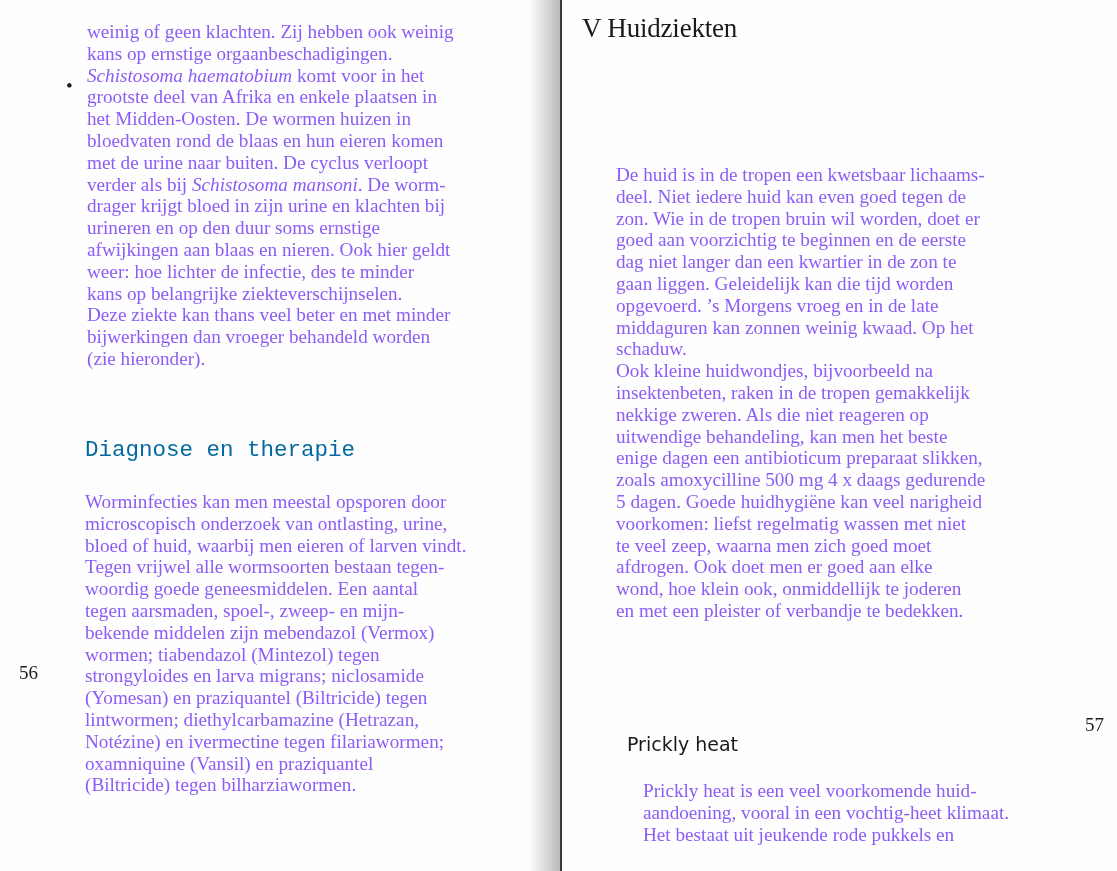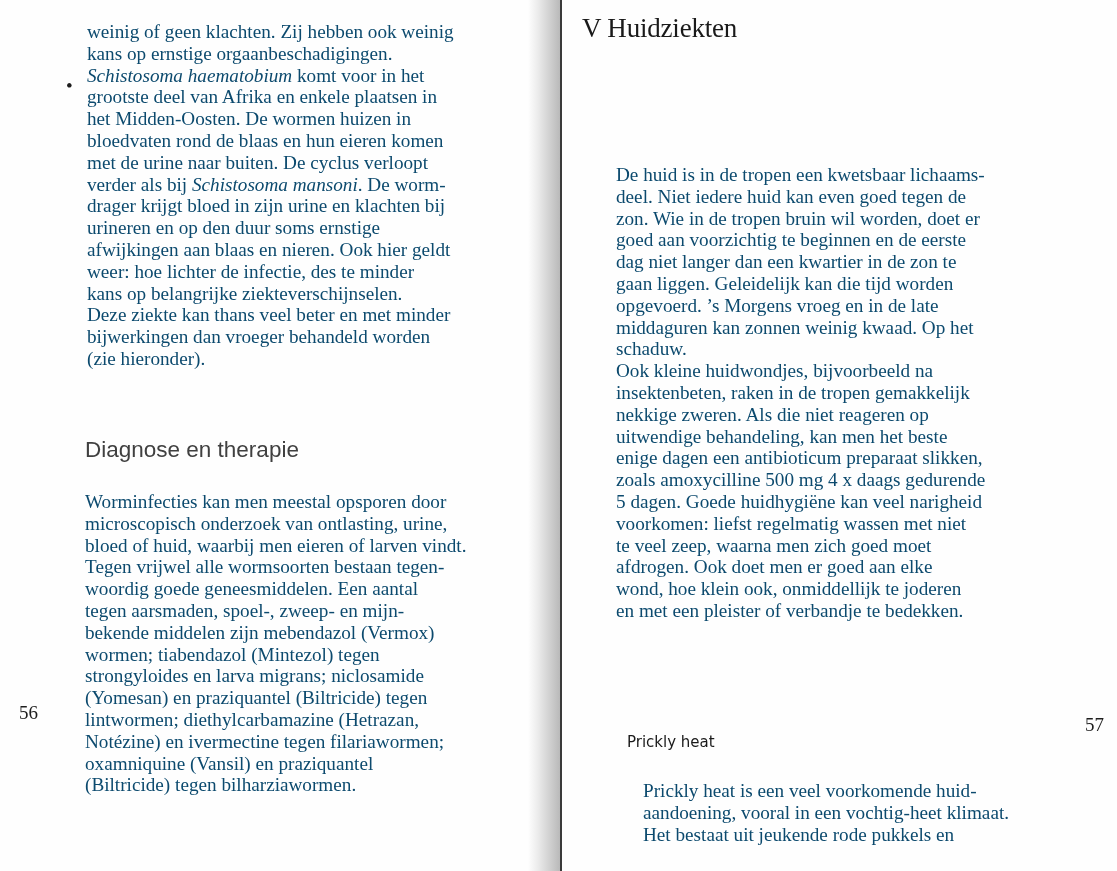--- a/index.html
+++ b/index.html
@@ -46,21 +46,21 @@
     left: 560px;
     width: 2px;
     height: 871px;
     background: #3a3a3a;
   }
 
   .body-text {
     font-family: "Liberation Serif", serif;
     font-size: 19.2px;
     line-height: 21.8px;
-    color: #0c4a6e;
+    color: #8b5cf6;
     white-space: nowrap;
   }
   .line { display: block; height: 21.8px; }
   .line i { font-style: italic; }
 
   .left-col {
     position: absolute;
     left: 87px;
     top: 21px;
   }
@@ -87,33 +87,33 @@
     letter-spacing: -0.2px;
     color: #1a1a1a;
     font-weight: normal;
     margin: 0;
     white-space: nowrap;
   }
   .heading-2 {
     position: absolute;
     left: 85px;
     top: 437px;
-    font-family: Liberation Sans, sans-serif;
+    font-family: Liberation Mono, monospace;
     font-size: 22.5px;
-    color: #404040;
+    color: #0369a1;
     font-weight: normal;
     margin: 0;
     white-space: nowrap;
   }
   .heading-3 {
     position: absolute;
     left: 627px;
     top: 733px;
     font-family: "DejaVu Sans", sans-serif;
-    font-size: 15px;
+    font-size: 19px;
     color: #1a1a1a;
     font-weight: normal;
     margin: 0;
     white-space: nowrap;
   }
   .right-col {
     position: absolute;
     left: 616px;
     top: 164px;
   }
@@ -122,21 +122,21 @@
     left: 627px;
     top: 780px;
     margin-left: 16px;
   }
   .page-number {
     position: absolute;
     font-family: "Liberation Serif", serif;
     font-size: 19px;
     color: #1d1d1d;
   }
-  .pn-left { left: 19px; top: 662px; margin-top: 40px; }
+  .pn-left { left: 19px; top: 662px; }
   .pn-right { left: 1085px; top: 714px; }
 </style>
 </head>
 <body>
 
 <div class="spread">
 
   <div class="page page-left">
     <div class="left-col body-text">
       <span class="line">weinig of geen klachten. Zij hebben ook weinig</span>

